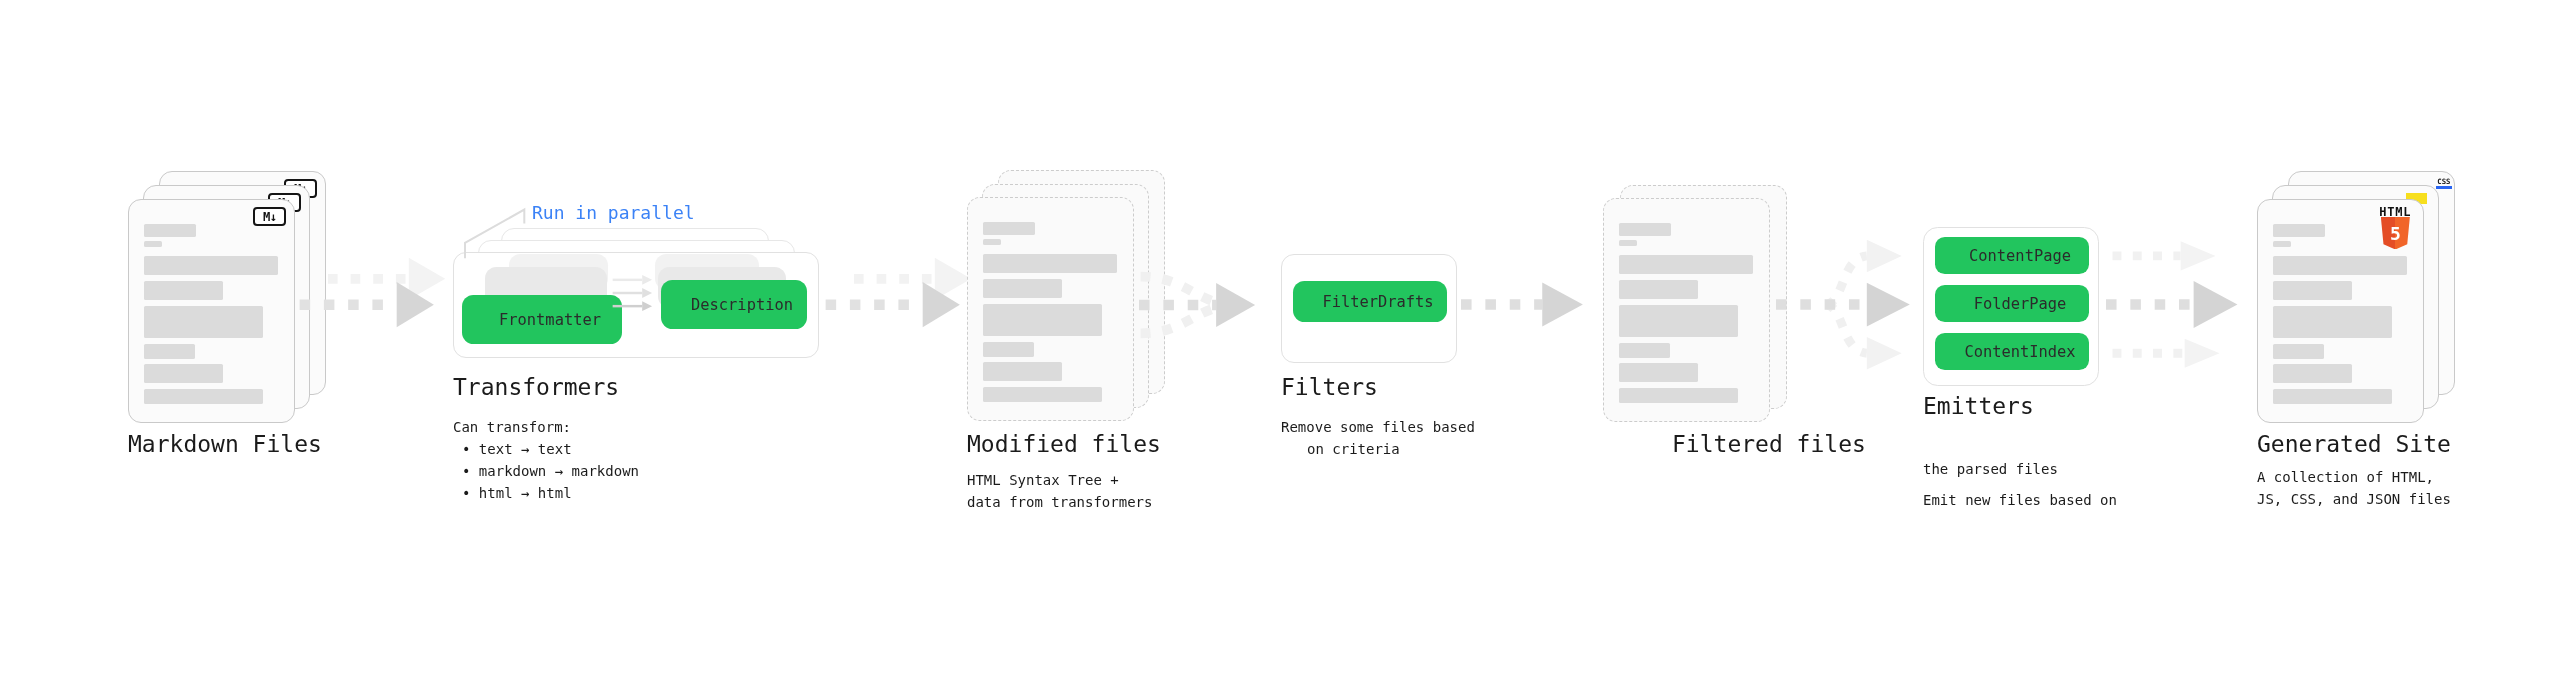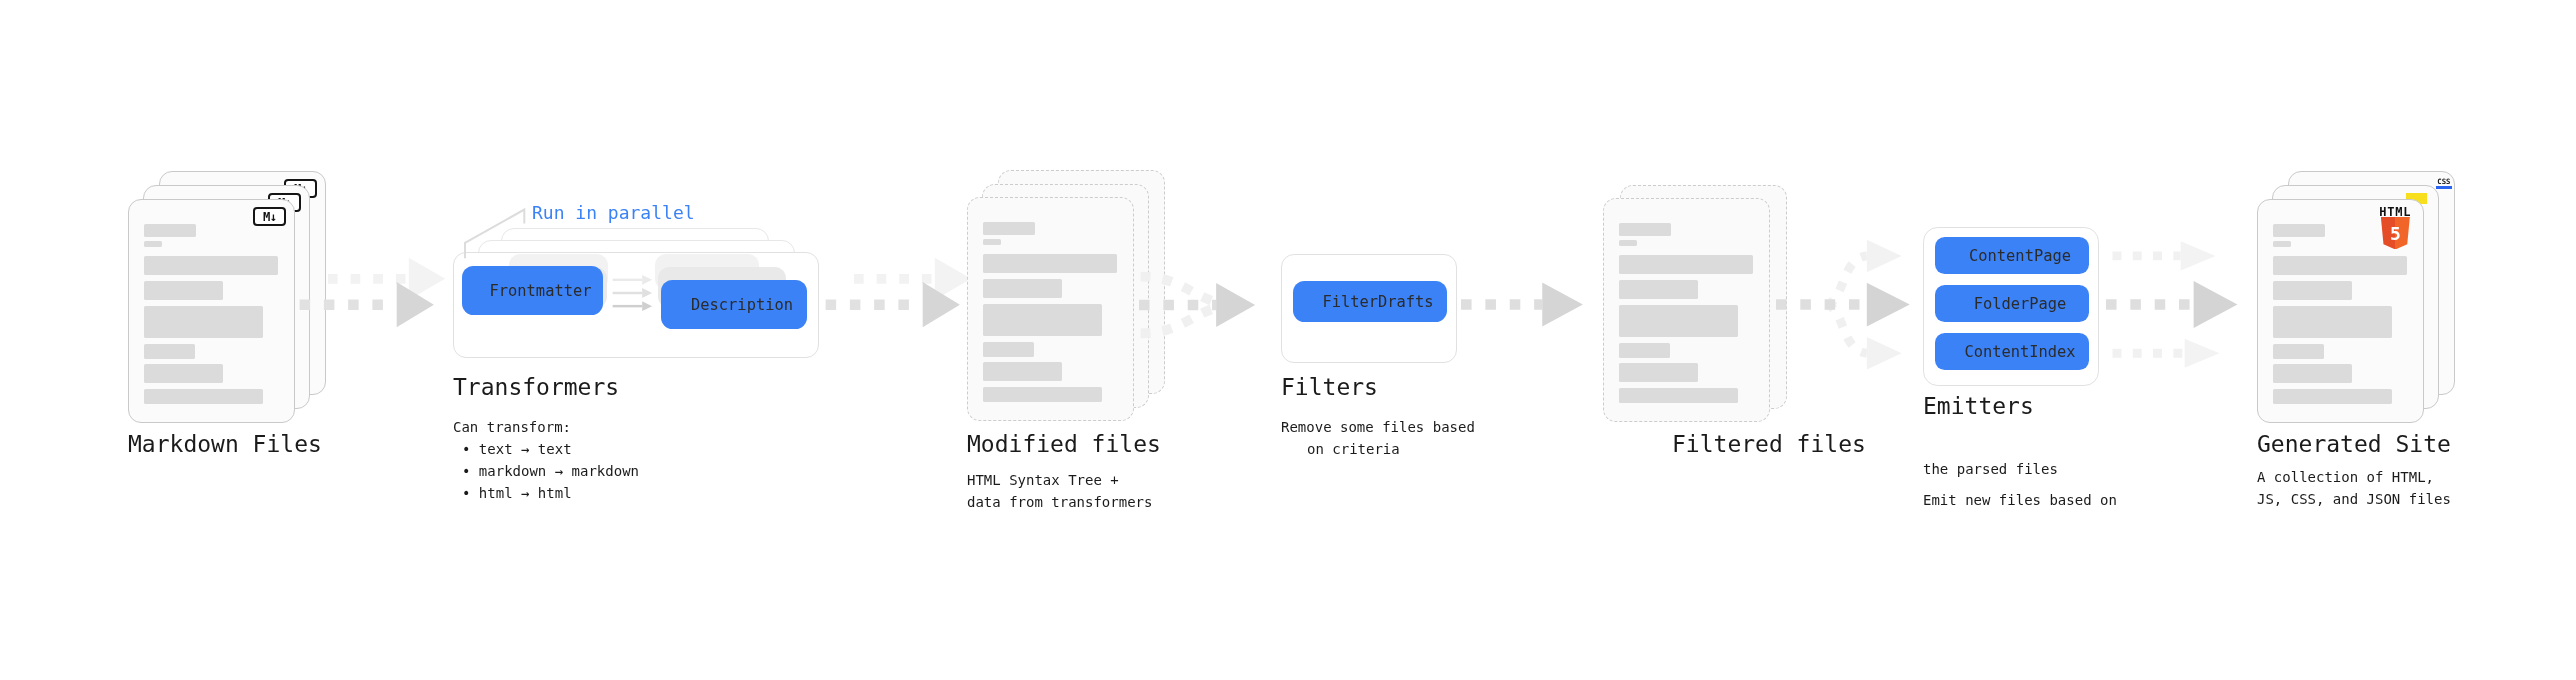--- a/index.html
+++ b/index.html
@@ -47,21 +47,21 @@
   .node-desc  { position:absolute; font-size:14px; line-height:22px; color:#1b1b1b; white-space:pre; }
   .note-label { position:absolute; font-size:18px; color:#3b82f6; white-space:pre; }
 
   
   .panel {
     position:absolute; box-sizing:border-box; background:#ffffff;
     border:1.6px solid #e1e1e1; border-radius:13px;
   }
   .panel.ghostline { border-color:#e7e7e7; }
   .tbox {
-    position:absolute; box-sizing:border-box; background:#3b82f6; border-radius:11.4px;
+    position:absolute; box-sizing:border-box; background:#22c55e; border-radius:11.4px;
     display:flex; align-items:center; justify-content:center;
     font-size:15.4px; color:#2b2b2b; white-space:pre;padding-left:16px;
   }
   .ghostbox { position:absolute; border-radius:11.4px; }
   .g1 { background:#e9e9e9; }
   .g2 { background:#f2f2f2; }
 </style>
 </head>
 <body>
 
@@ -100,21 +100,21 @@
   <div>
     <div class="panel ghostline" style="left:501px;top:228px;width:268px;height:106px;"></div>
     <div class="panel ghostline" style="left:478px;top:240px;width:317px;height:106px;"></div>
     <div class="panel" style="left:453px;top:252px;width:366px;height:106px;"></div>
 
     <div class="ghostbox g2" style="left:509px;top:254px;width:99px;height:36px;"></div>
     <div class="ghostbox g1" style="left:485px;top:267px;width:122px;height:41px;"></div>
     <div class="ghostbox g2" style="left:655px;top:254px;width:104px;height:36px;"></div>
     <div class="ghostbox g1" style="left:658px;top:267px;width:128px;height:41px;"></div>
 
-    <div class="tbox" style="left:462px;top:266px;width:141px;height:49px;">Frontmatter</div>
+    <div class="tbox" style="left:462px;top:295px;width:160px;height:49px;">Frontmatter</div>
     <div class="tbox" style="left:661px;top:280px;width:146px;height:49px;">Description</div>
 
     <svg class="abs" style="left:611px;top:270px;" width="46" height="46" viewBox="0 0 56 56">
       <line x1="2" y1="12" x2="38" y2="12" stroke="#eaeaea" stroke-width="3"></line>
         <polygon points="38,6 50,12 38,18" fill="#eaeaea"></polygon>
       <line x1="2" y1="28" x2="38" y2="28" stroke="#e0e0e0" stroke-width="3"></line>
         <polygon points="38,22 50,28 38,34" fill="#e0e0e0"></polygon>
       <line x1="2" y1="44" x2="38" y2="44" stroke="#cfcfcf" stroke-width="3"></line>
         <polygon points="38,38 50,44 38,50" fill="#cfcfcf"></polygon>
     </svg>

